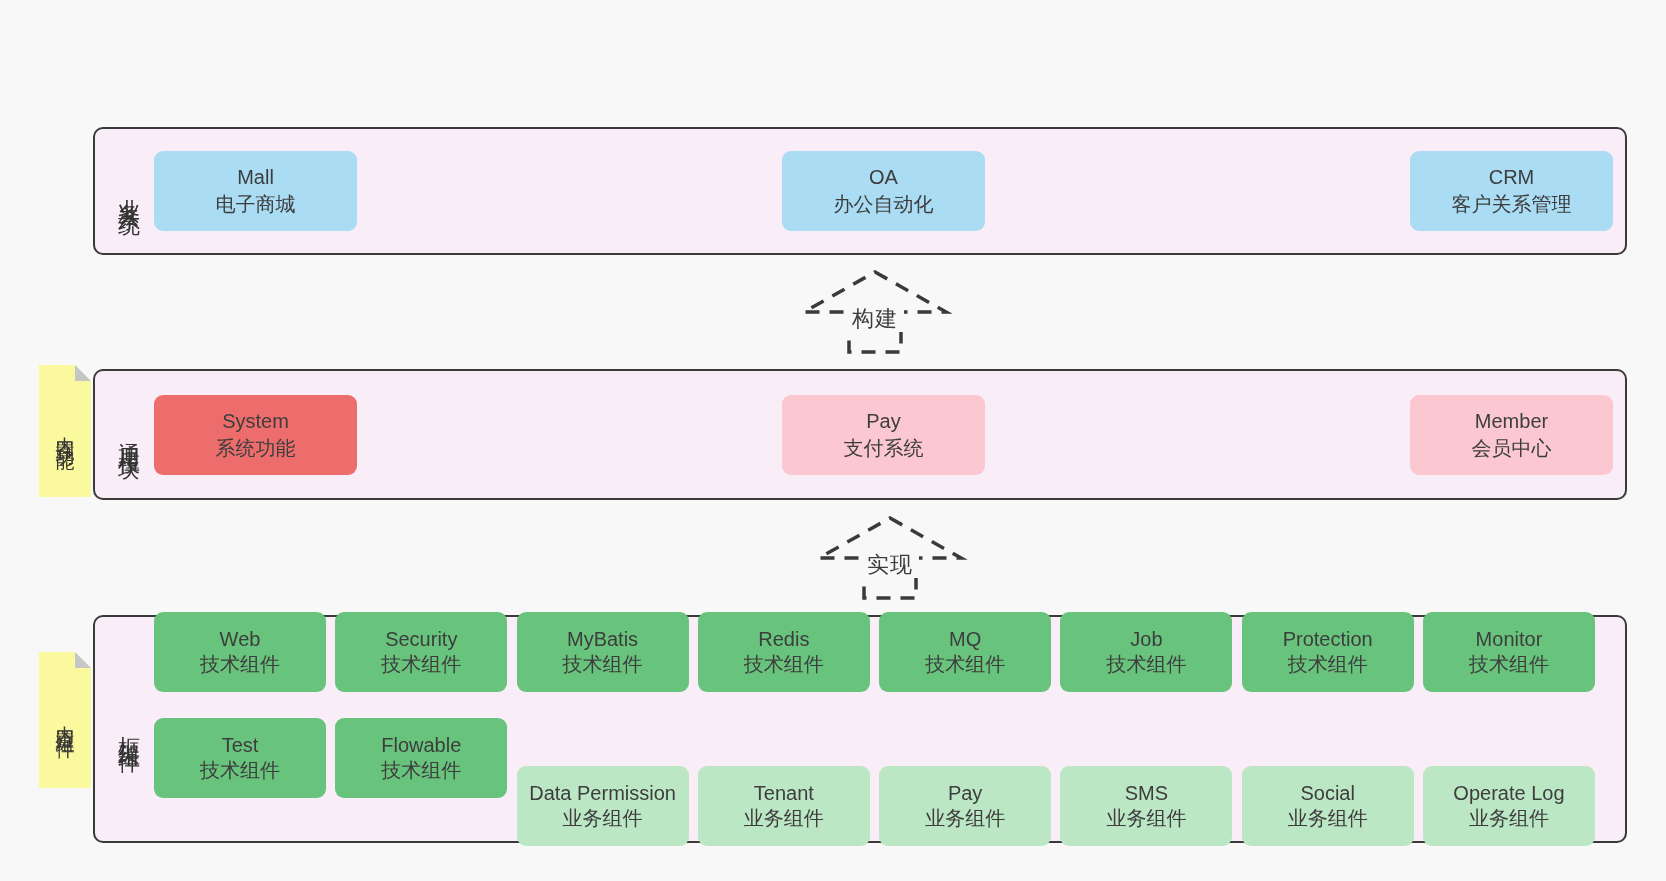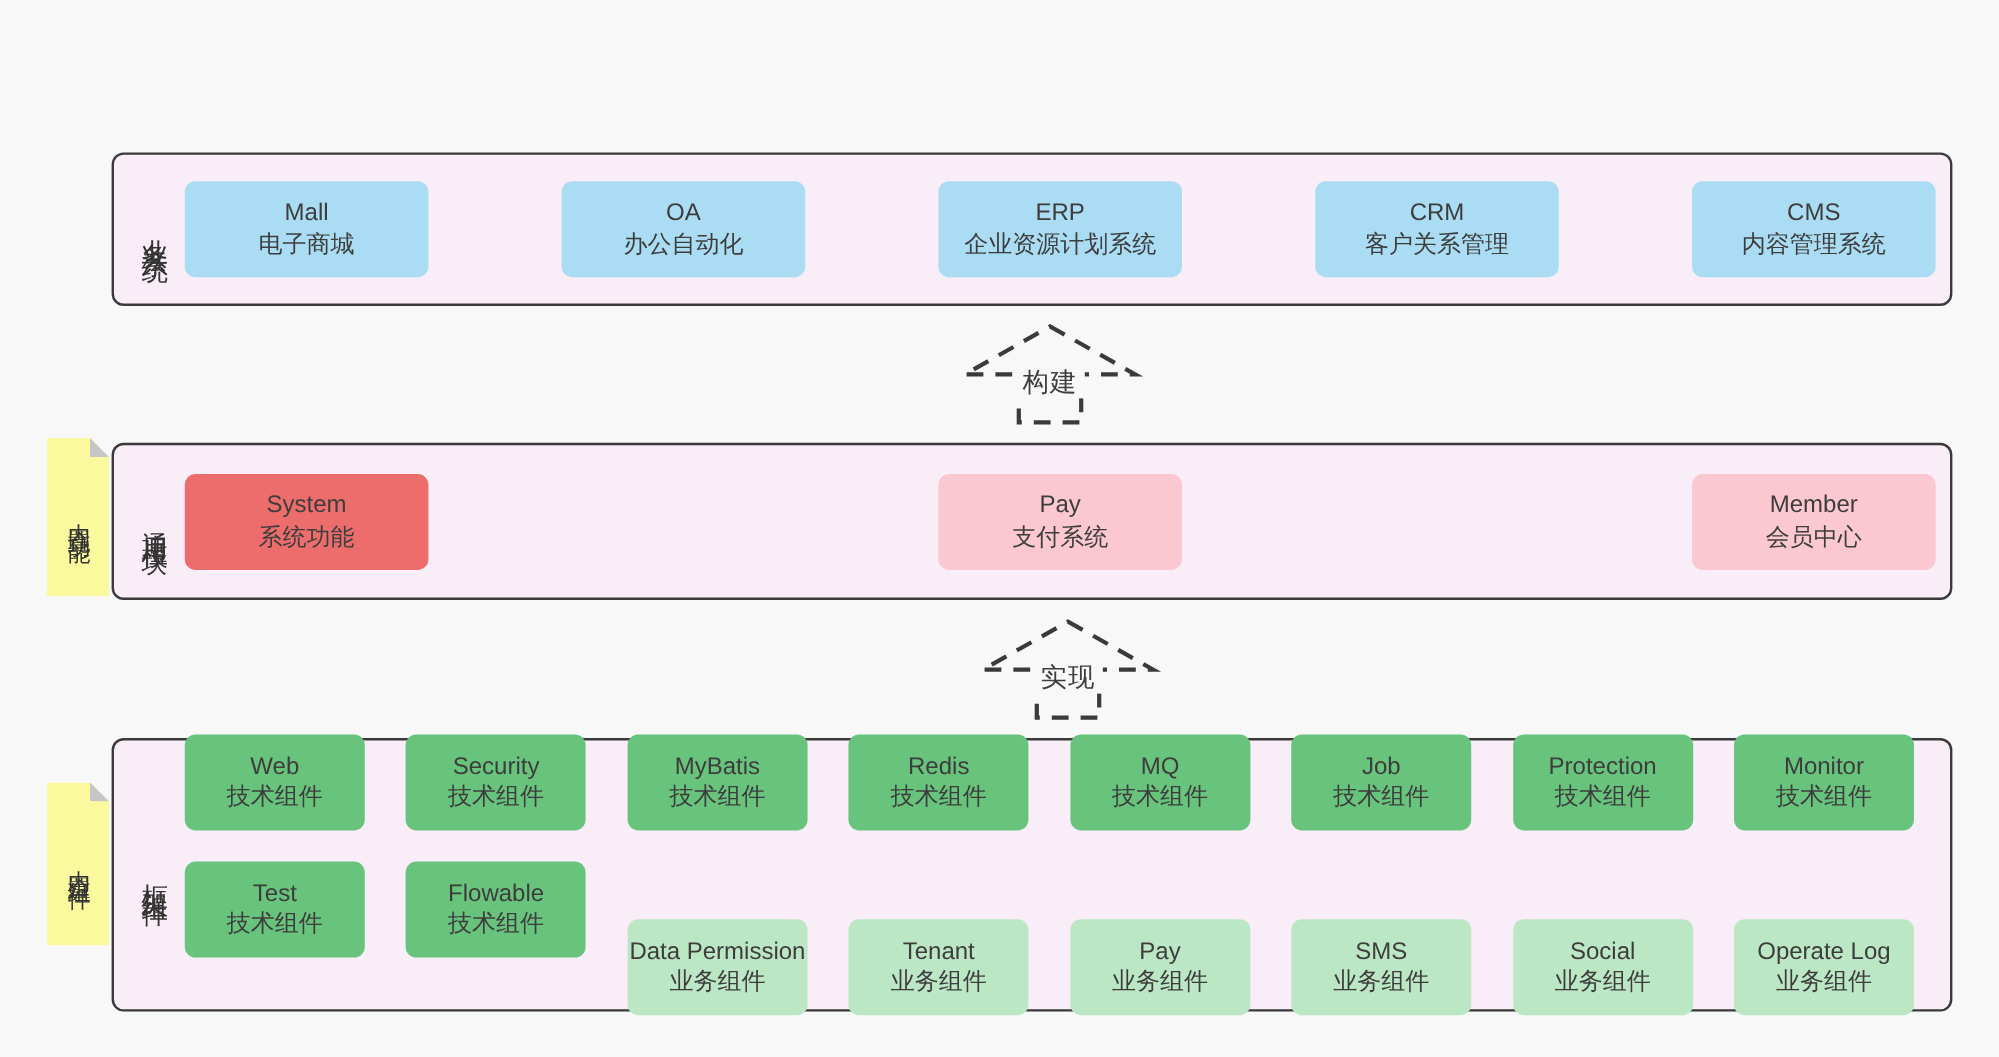--- a/index.html
+++ b/index.html
@@ -32,21 +32,21 @@
   .boxes-grid{
     position:absolute;left:59px;right:30px;top:0;bottom:0;
     display:flex;flex-direction:column;justify-content:center;gap:26px;
   }
   .row8{display:flex;justify-content:space-between;}
   .box{
     width:203px;height:80px;border-radius:9px;
     display:flex;flex-direction:column;justify-content:center;align-items:center;
     text-align:center;font-size:20px;line-height:27px;color:#3d3d3d;
   }
-  .box-sm{width:150px;line-height:25px;}
+  .box-sm{width:172px;line-height:25px;}
   .blue{background:var(--box-blue);}
   .red{background:var(--box-red);}
   .pink{background:var(--box-pink);}
   .green{background:var(--box-green);}
   .green-light{background:var(--box-green-light);margin-top:48px;}
 
   .note{
     position:absolute;left:39px;width:52px;background:var(--note-yellow);
     display:flex;align-items:center;justify-content:center;
     writing-mode:vertical-rl;text-orientation:upright;
@@ -80,30 +80,22 @@
     <div class="boxes">
       <div class="box blue">
         <div>Mall</div>
         <div>电子商城</div>
       </div>
       <div class="box blue">
         <div>OA</div>
         <div>办公自动化</div>
       </div>
       <div class="box blue">
-        <div>ERP</div>
-        <div>企业资源计划系统</div>
-      </div>
-      <div class="box blue">
         <div>CRM</div>
         <div>客户关系管理</div>
-      </div>
-      <div class="box blue">
-        <div>CMS</div>
-        <div>内容管理系统</div>
       </div>
     </div>
   </div>
 
   <svg class="arrow-svg" style="left:800px;top:268px;" width="150" height="88" viewBox="0 0 150 88">
     <path d="M75 4 L146 44 L101 44 L101 84 L49 84 L49 44 L4 44 Z"></path>
   </svg>
   <div class="arrow-label" style="left:846px;top:306px;">构建</div>
 
   <div class="note" style="top:365px;height:132px;">

